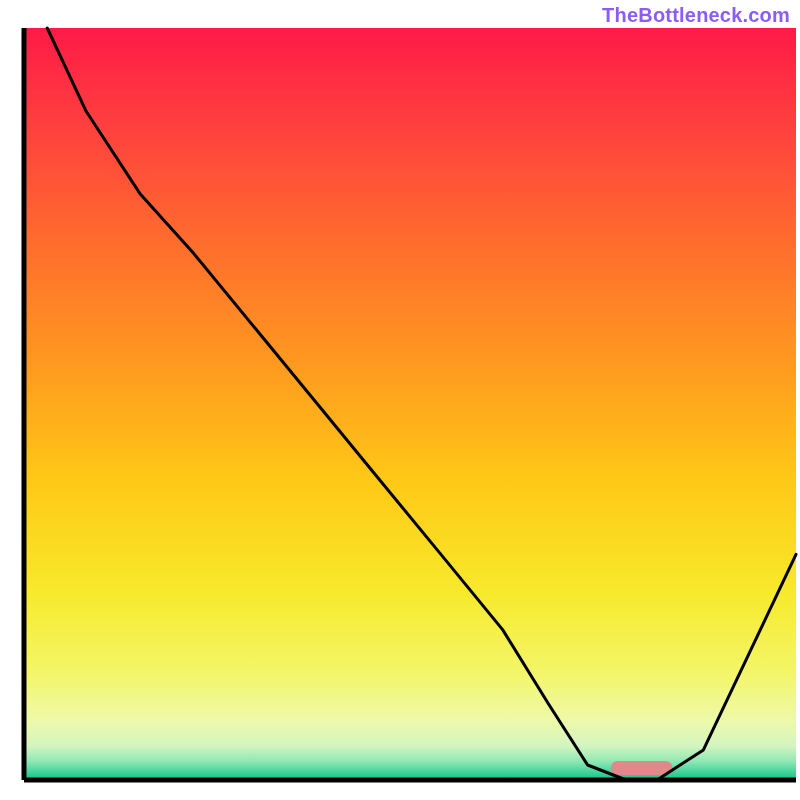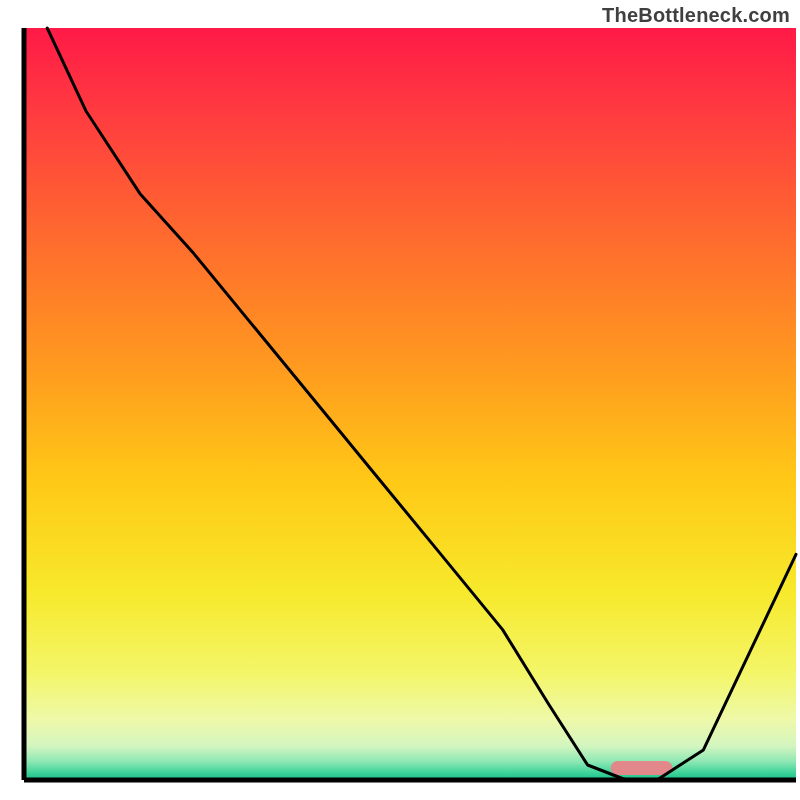--- a/index.html
+++ b/index.html
@@ -15,21 +15,21 @@
     position: relative;
     width: 800px;
     height: 800px;
   }
   .watermark {
     position: absolute;
     top: 4px;
     right: 10px;
     font-size: 20px;
     font-weight: 600;
-    color: #404040;
+    color: #8b5cf6;
     letter-spacing: 0.2px;
   }
   svg {
     display: block;
   }
 </style>
 </head>
 <body>
 
 <div class="chart-container">

